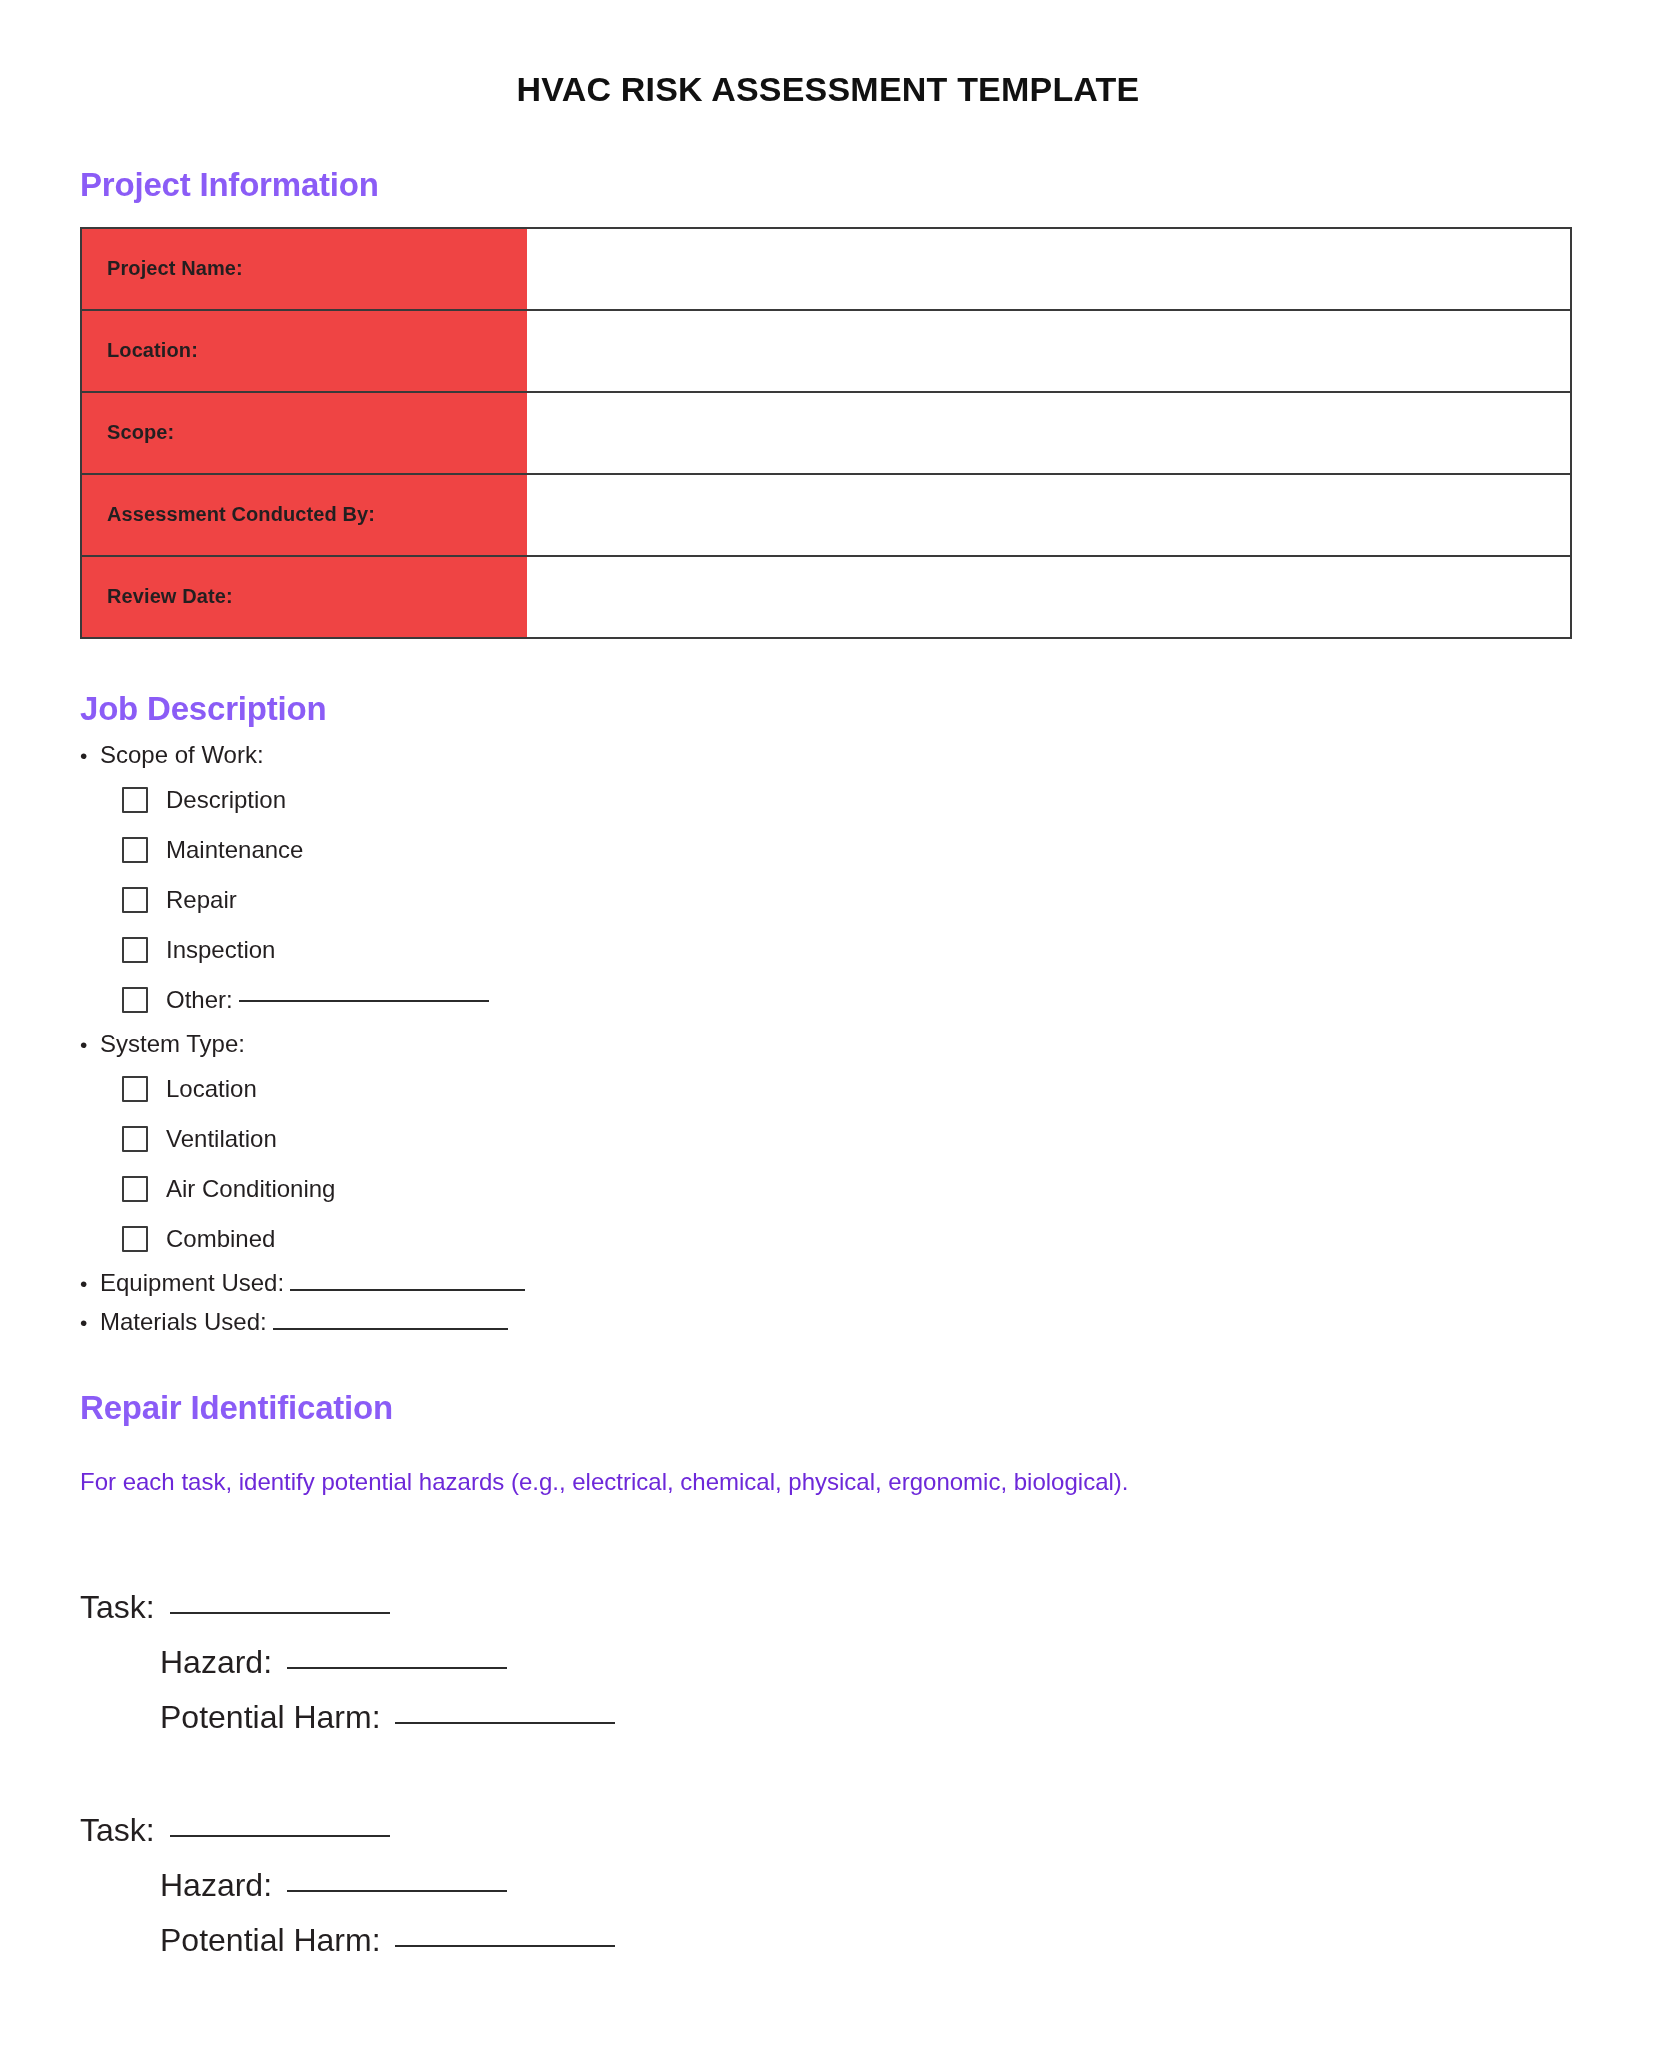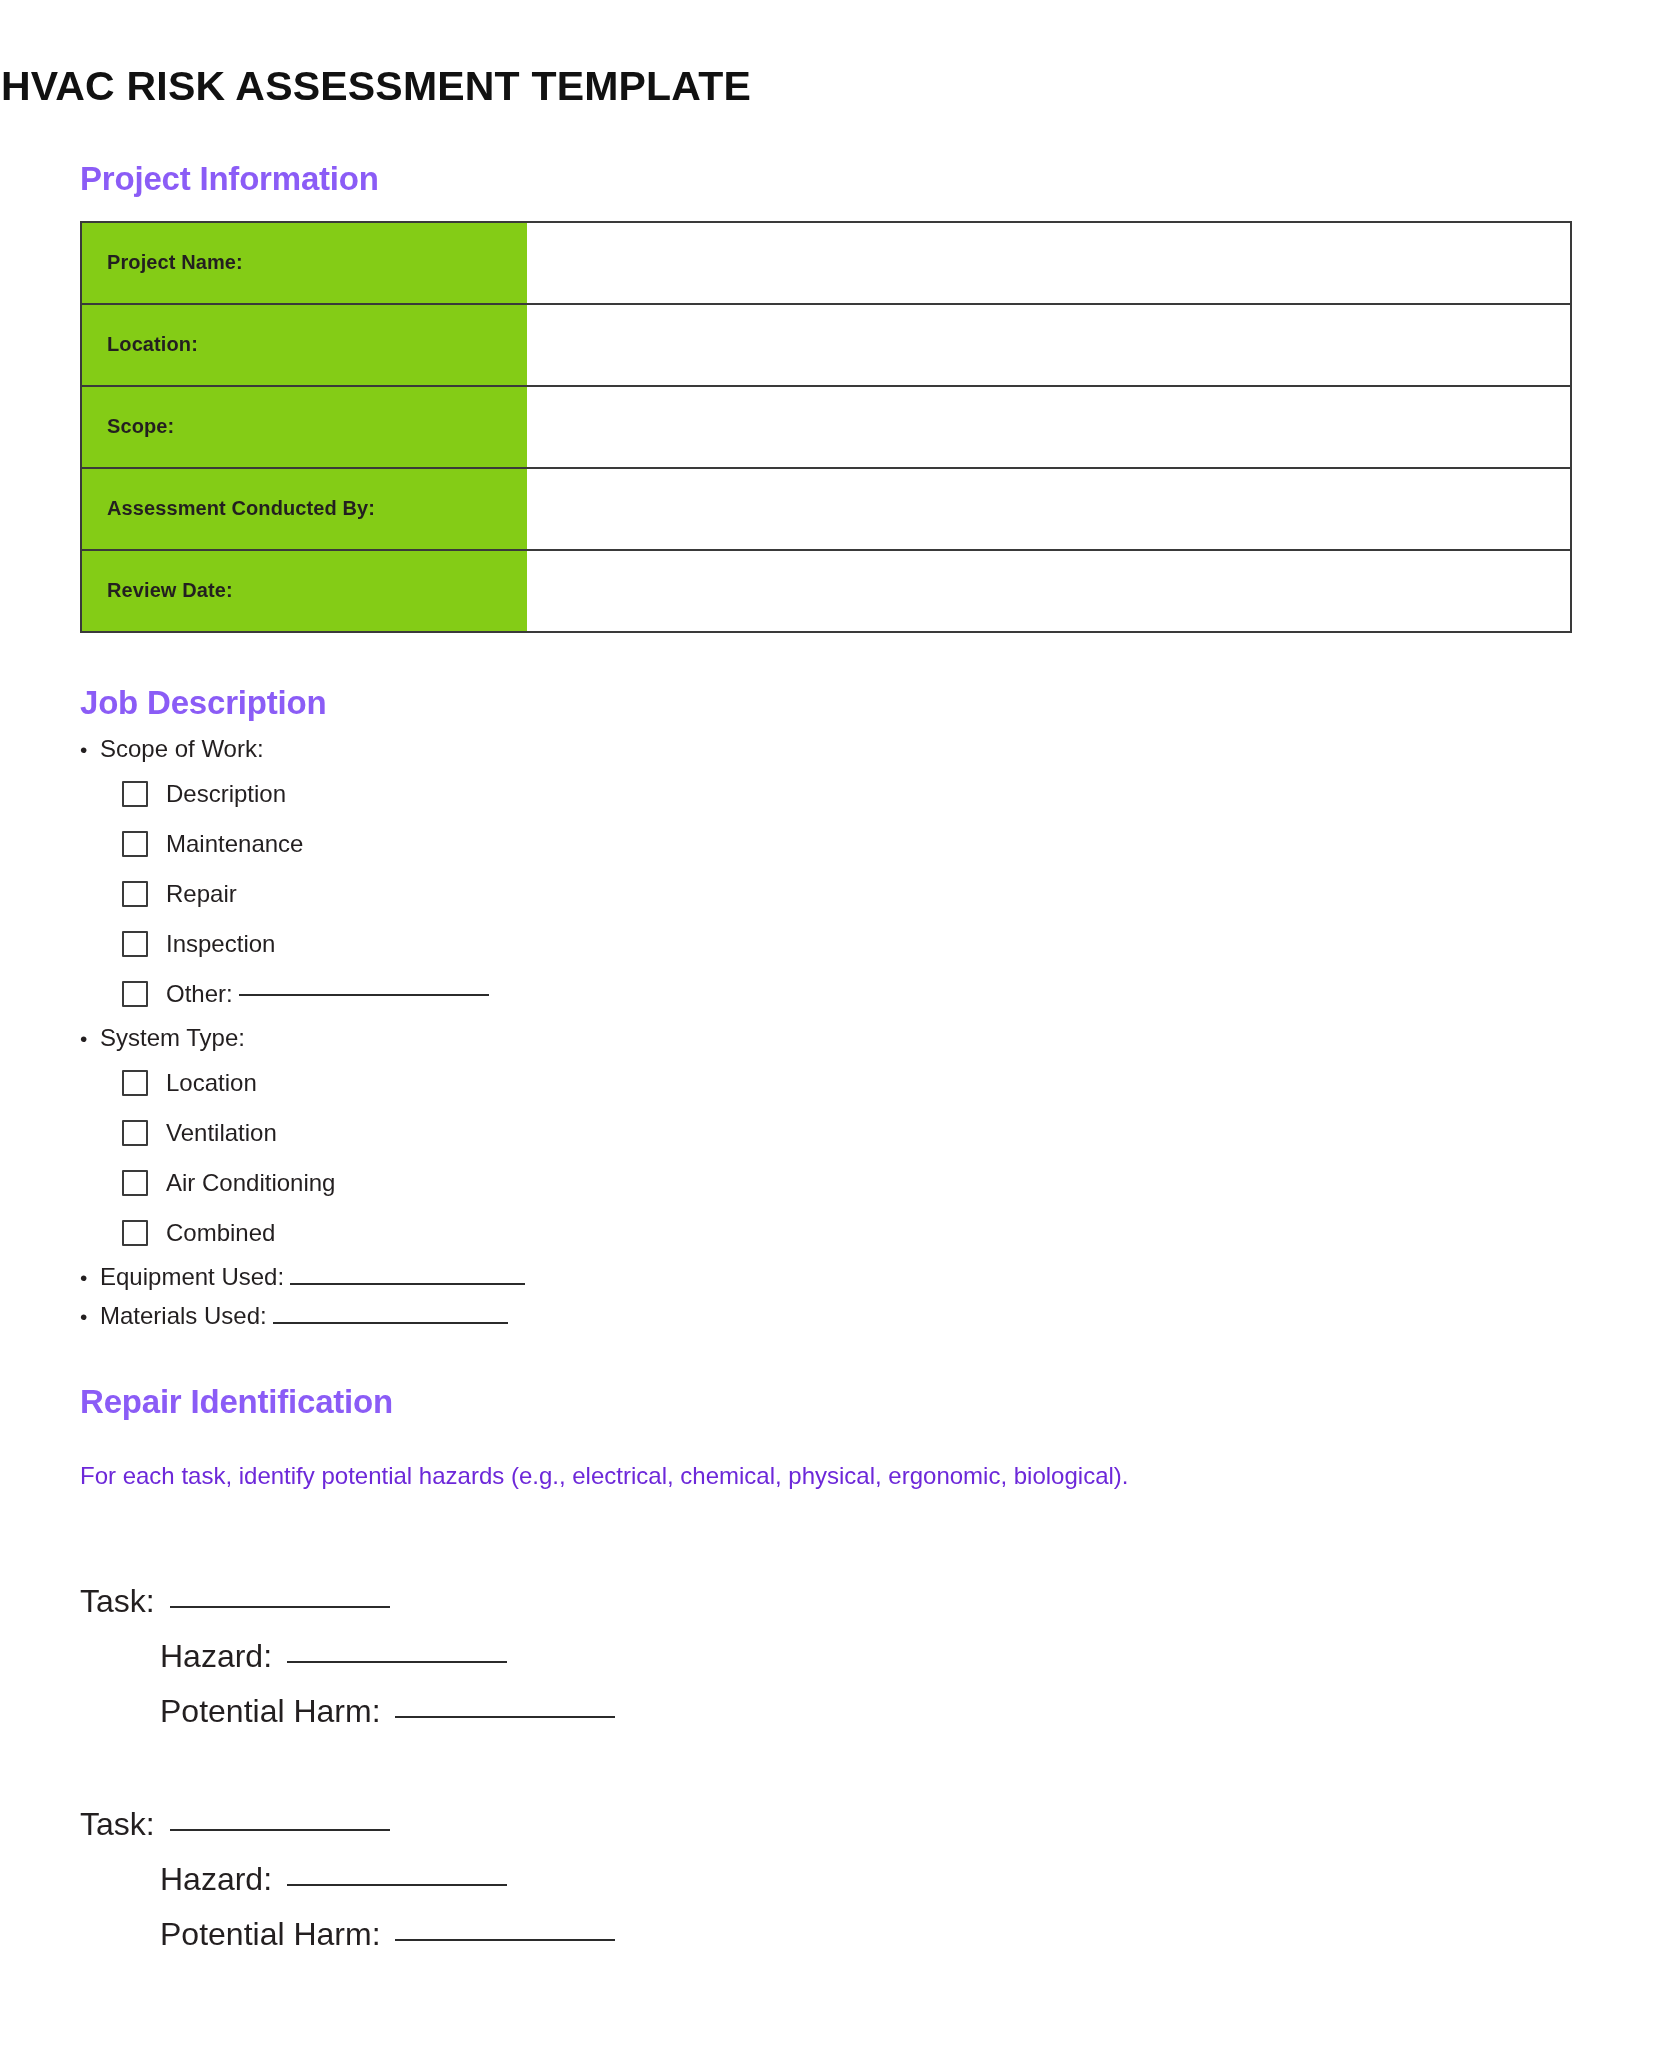--- a/index.html
+++ b/index.html
@@ -20,23 +20,24 @@
   .page {
     position: relative;
     width: 1656px;
     height: 2065px;
     background: #ffffff;
     box-sizing: border-box;
   }
 
   
   .doc-title {
-    margin: 1px;
+    margin: 8px;
     padding-top: 62px;
-    font-size: 41px;
+    text-align: center;
+    font-size: 34px;
     font-weight: bold;
     letter-spacing: 0.2px;
     color: #111111;
     line-height: 1.15;
   }
 
   
   .section-heading {
     margin: 0;
     font-size: 33px;
@@ -65,21 +66,21 @@
     border-top: 2px solid #3a3a3a;
     border-bottom: 2px solid #3a3a3a;
     padding: 0 0 0 25px;
     vertical-align: middle;
     font-size: 20px;
   }
   table.info-table tr:first-child td { border-top: none; }
   table.info-table tr:last-child td  { border-bottom: none; }
   td.label-cell {
     width: 420px;
-    background: #84cc16;
+    background: #ef4444;
     font-weight: bold;
     color: #231f20;
     letter-spacing: 0.1px;
   }
   td.value-cell {
     background: #ffffff;
   }
 
   
   .bullet-list {

